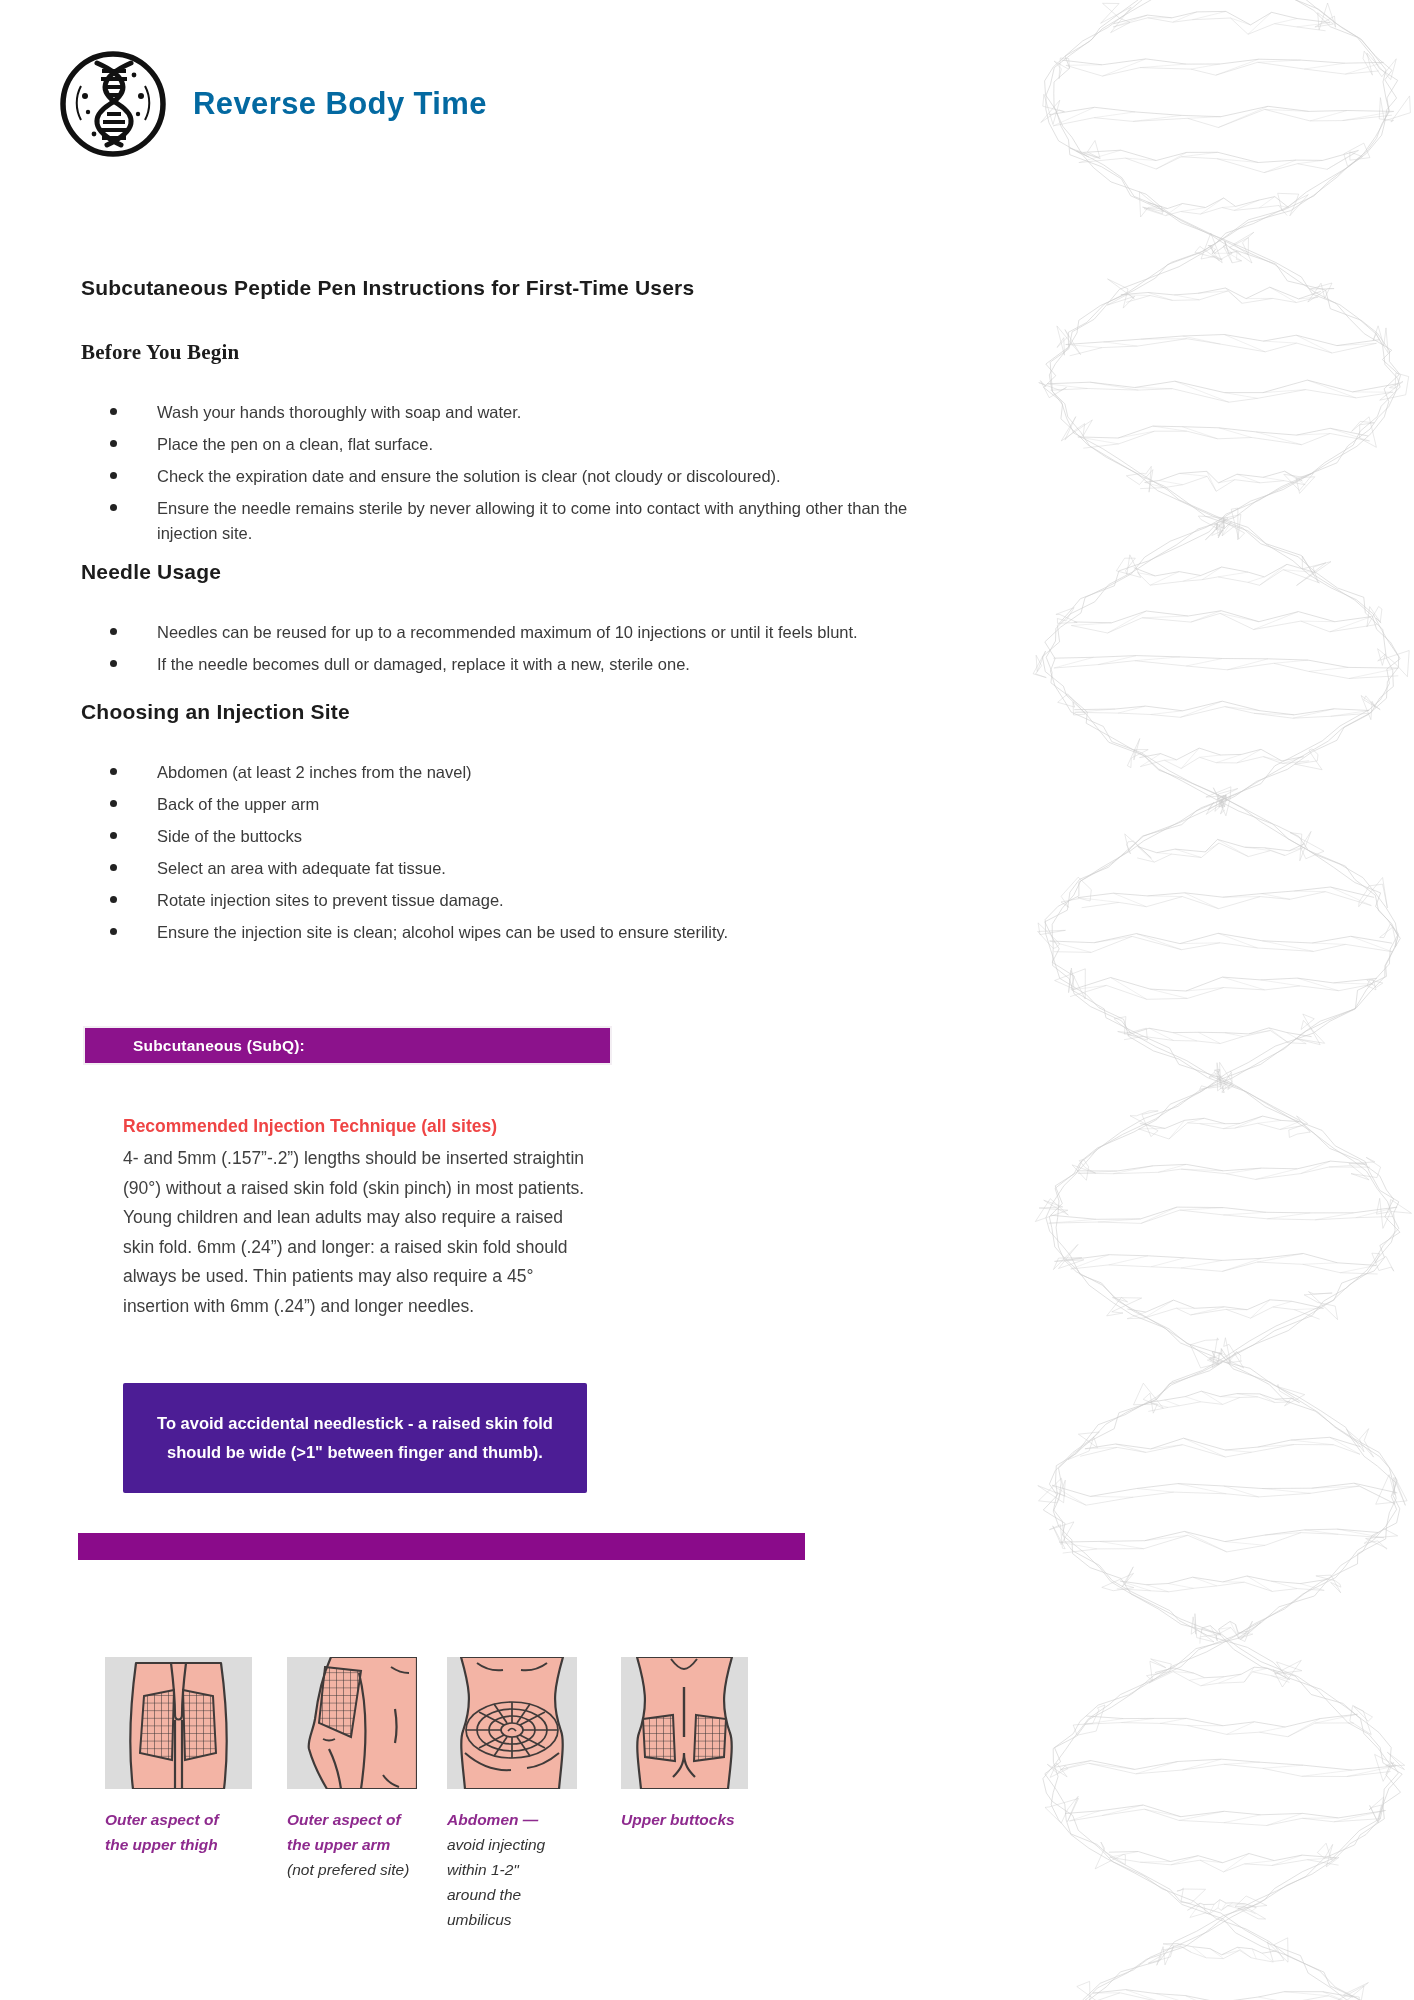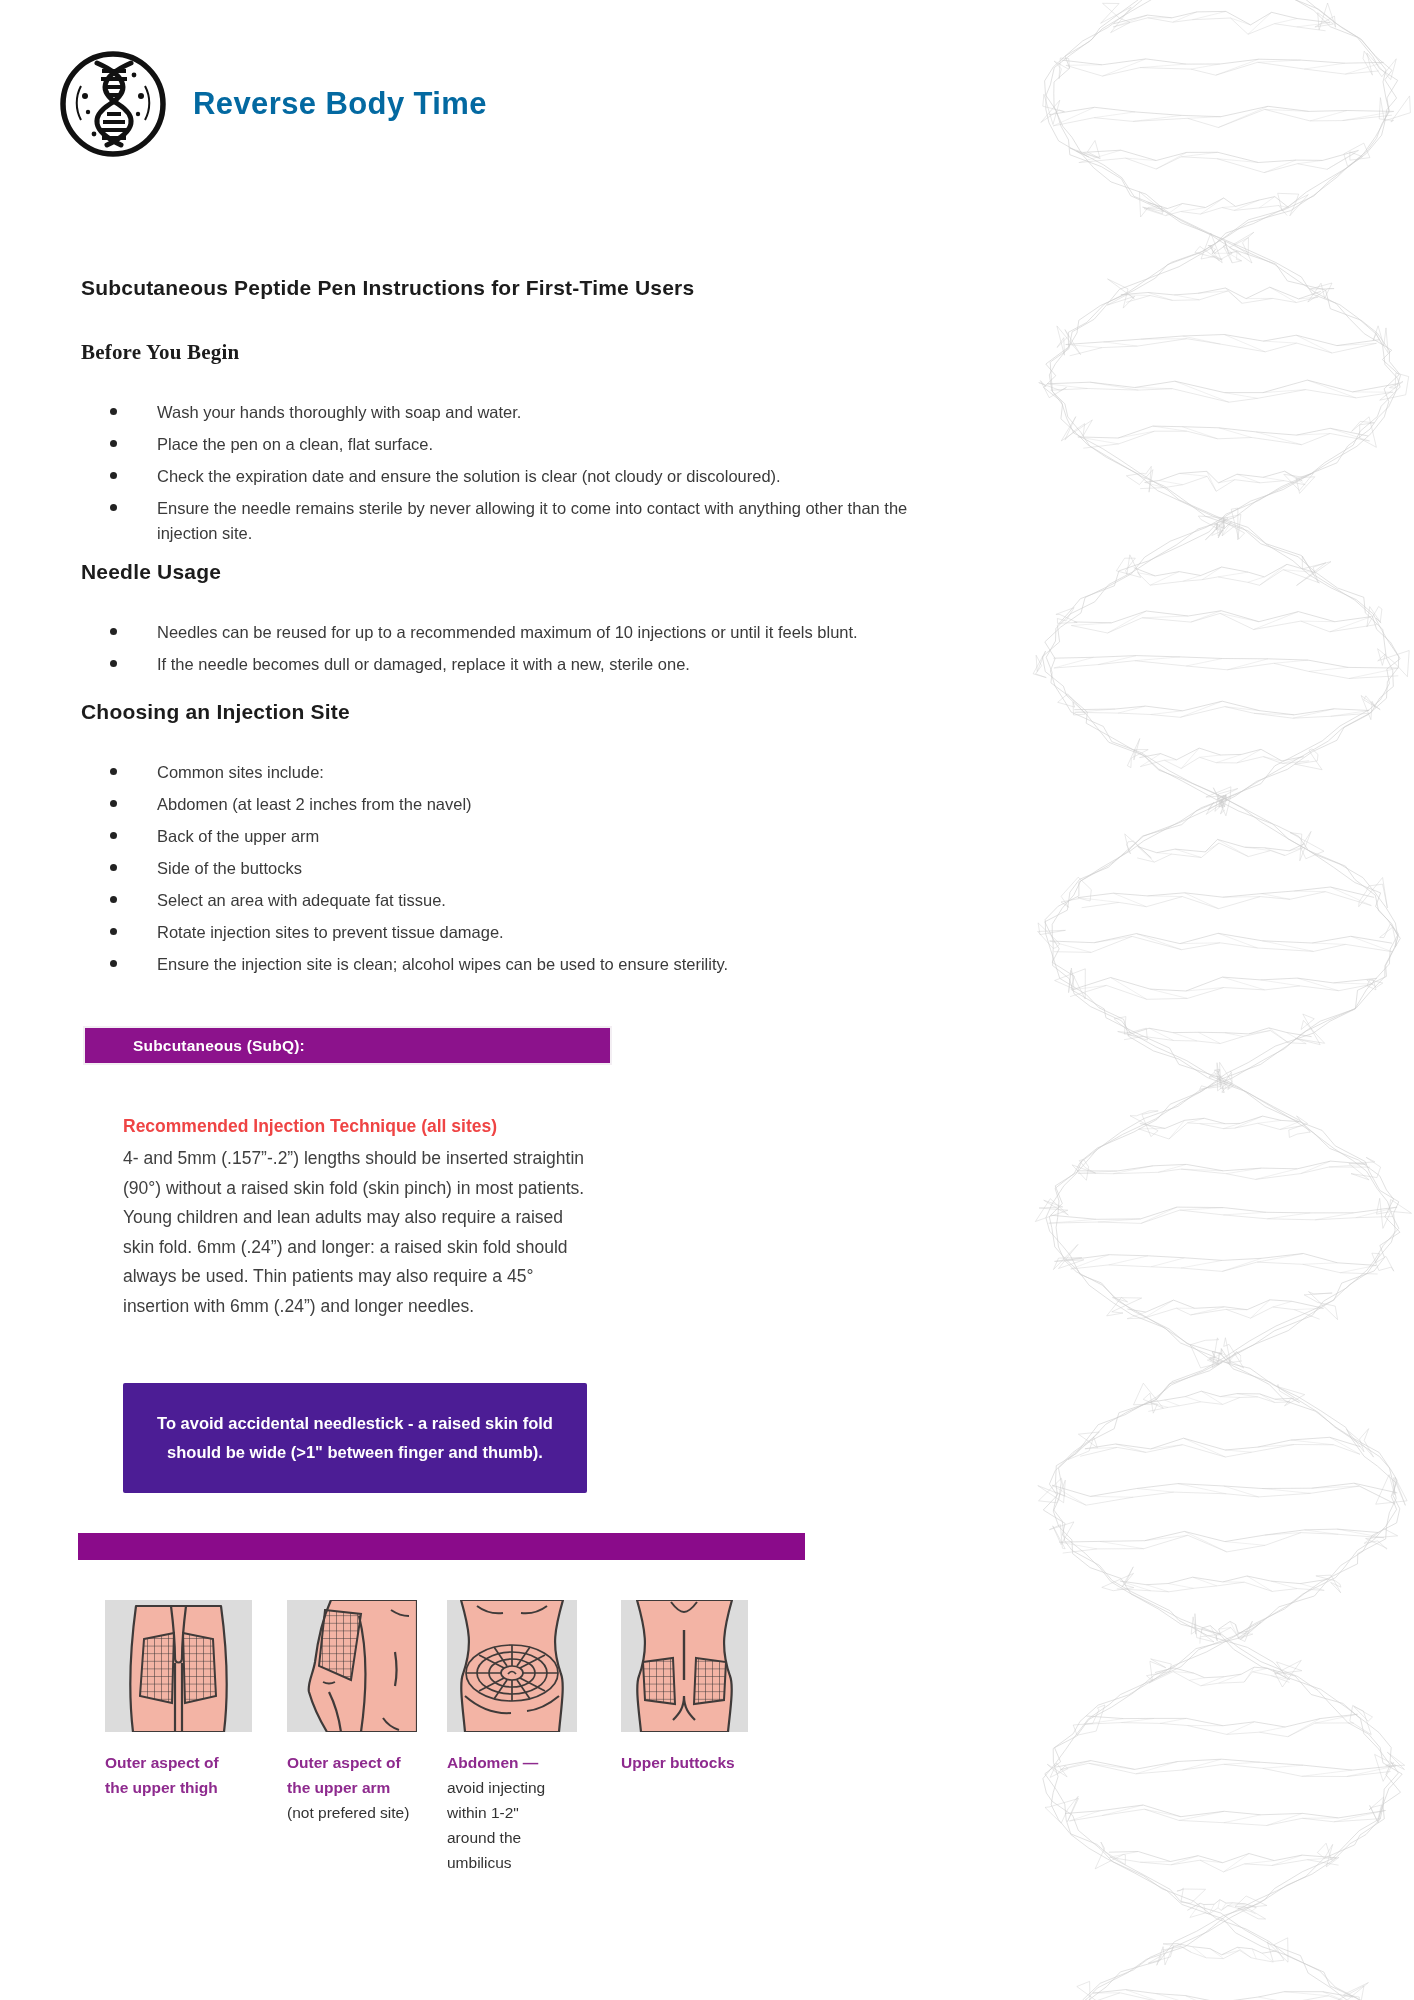--- a/index.html
+++ b/index.html
@@ -41,21 +41,21 @@
     position:absolute;left:123px;top:1383px;width:464px;height:110px;background:#4c1d95;
     display:flex;align-items:center;justify-content:center;box-sizing:border-box;padding:0 28px;
     border-radius:2px;
   }
   .warning-text{color:#ffffff;font-weight:bold;font-size:16.5px;line-height:29px;text-align:center;}
 
   
   .purple-divider{position:absolute;left:78px;top:1533px;width:727px;height:27px;background:#8a0b8a;}
 
   
-  .site{position:absolute;top:1600px;}
+  .site{position:absolute;top:1657px;font-style:italic;}
   .site svg{display:block;}
   .site-caption{margin-top:18px;}
   .cap-label{font-size:15.5px;line-height:25px;font-weight:bold;color:#8e2a8e;}
   .cap-note{font-size:15.5px;line-height:25px;color:#333333;}
   #site-thigh{left:105px;} #site-thigh .site-caption{width:130px;}
   #site-arm{left:287px;}   #site-arm .site-caption{width:130px;}
   #site-abdomen{left:447px;} #site-abdomen .site-caption{width:112px;}
   #site-buttocks{left:621px;} #site-buttocks .site-caption{width:140px;}
 </style>
 </head>
@@ -654,24 +654,20 @@
     <div class="bullet-row">
       <span class="dot"></span>
       <span class="btext">If the needle becomes dull or damaged, replace it with a new, sterile one.</span>
     </div>
   </div>
 
 <div class="h2" style="top:700px;">Choosing an Injection Site</div>
 <div class="bullets" style="top:760px;">
     <div class="bullet-row">
       <span class="dot"></span>
-      <span class="btext">Common sites include:</span>
-    </div>
-    <div class="bullet-row">
-      <span class="dot"></span>
       <span class="btext">Abdomen (at least 2 inches from the navel)</span>
     </div>
     <div class="bullet-row">
       <span class="dot"></span>
       <span class="btext">Back of the upper arm</span>
     </div>
     <div class="bullet-row">
       <span class="dot"></span>
       <span class="btext">Side of the buttocks</span>
     </div>

